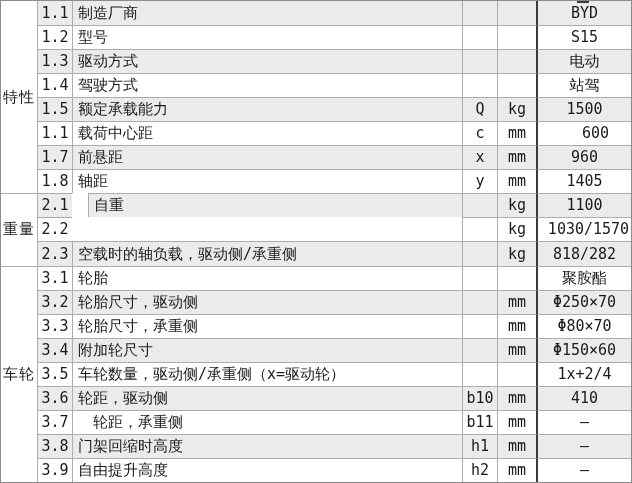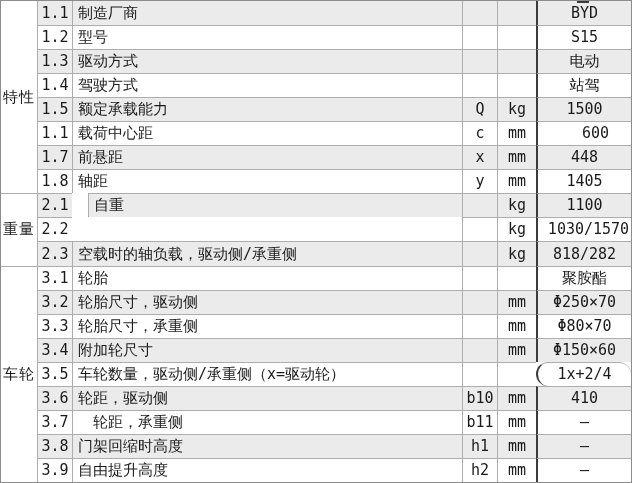--- a/index.html
+++ b/index.html
@@ -69,21 +69,21 @@
     <div class="cell val bt striped" style="grid-area: 5 / 6;">1500</div>
     <div class="cell num bt" style="grid-area: 6 / 2;">1.1</div>
     <div class="cell desc bt" style="grid-area: 6 / 3;">载荷中心距</div>
     <div class="cell sym bt" style="grid-area: 6 / 4;">c</div>
     <div class="cell unit bt" style="grid-area: 6 / 5;">mm</div>
     <div class="cell val bt" style="grid-area: 6 / 6; padding-left: 22px;">600</div>
     <div class="cell num bt striped" style="grid-area: 7 / 2;">1.7</div>
     <div class="cell desc bt striped" style="grid-area: 7 / 3;">前悬距</div>
     <div class="cell sym bt striped" style="grid-area: 7 / 4;">x</div>
     <div class="cell unit bt striped" style="grid-area: 7 / 5;">mm</div>
-    <div class="cell val bt striped" style="grid-area: 7 / 6;">448</div>
+    <div class="cell val bt striped" style="grid-area: 7 / 6;">960</div>
     <div class="cell num bt" style="grid-area: 8 / 2;">1.8</div>
     <div class="cell desc bt" style="grid-area: 8 / 3;">轴距</div>
     <div class="cell sym bt" style="grid-area: 8 / 4;">y</div>
     <div class="cell unit bt" style="grid-area: 8 / 5;">mm</div>
     <div class="cell val bt" style="grid-area: 8 / 6;">1405</div>
     <div class="cell cat bt" style="grid-area: 9 / 1 / span 3;">重量</div>
     <div class="cell num bt striped" style="grid-area: 9 / 2;">2.1</div>
     <div class="cell desc bt striped" style="grid-area: 9 / 3; margin-left: 16px;">自重</div>
     <div class="cell sym bt striped" style="grid-area: 9 / 4;"></div>
     <div class="cell unit bt striped" style="grid-area: 9 / 5;">kg</div>
@@ -115,21 +115,21 @@
     <div class="cell val bt" style="grid-area: 14 / 6;">Φ80×70</div>
     <div class="cell num bt striped" style="grid-area: 15 / 2;">3.4</div>
     <div class="cell desc bt striped" style="grid-area: 15 / 3;">附加轮尺寸</div>
     <div class="cell sym bt striped" style="grid-area: 15 / 4;"></div>
     <div class="cell unit bt striped" style="grid-area: 15 / 5;">mm</div>
     <div class="cell val bt striped" style="grid-area: 15 / 6;">Φ150×60</div>
     <div class="cell num bt" style="grid-area: 16 / 2;">3.5</div>
     <div class="cell desc bt" style="grid-area: 16 / 3;">车轮数量，驱动侧/承重侧（x=驱动轮）</div>
     <div class="cell sym bt" style="grid-area: 16 / 4;"></div>
     <div class="cell unit bt" style="grid-area: 16 / 5;"></div>
-    <div class="cell val bt" style="grid-area: 16 / 6; border-radius: 12px;">1x+2/4</div>
+    <div class="cell val bt" style="grid-area: 16 / 6;">1x+2/4</div>
     <div class="cell num bt striped" style="grid-area: 17 / 2;">3.6</div>
     <div class="cell desc bt striped" style="grid-area: 17 / 3;">轮距，驱动侧</div>
     <div class="cell sym bt striped" style="grid-area: 17 / 4;">b10</div>
     <div class="cell unit bt striped" style="grid-area: 17 / 5;">mm</div>
     <div class="cell val bt striped" style="grid-area: 17 / 6;">410</div>
     <div class="cell num bt" style="grid-area: 18 / 2;">3.7</div>
     <div class="cell desc bt" style="grid-area: 18 / 3; padding-left: 20px;">轮距，承重侧</div>
     <div class="cell sym bt" style="grid-area: 18 / 4;">b11</div>
     <div class="cell unit bt" style="grid-area: 18 / 5;">mm</div>
     <div class="cell val bt" style="grid-area: 18 / 6;">–</div>

